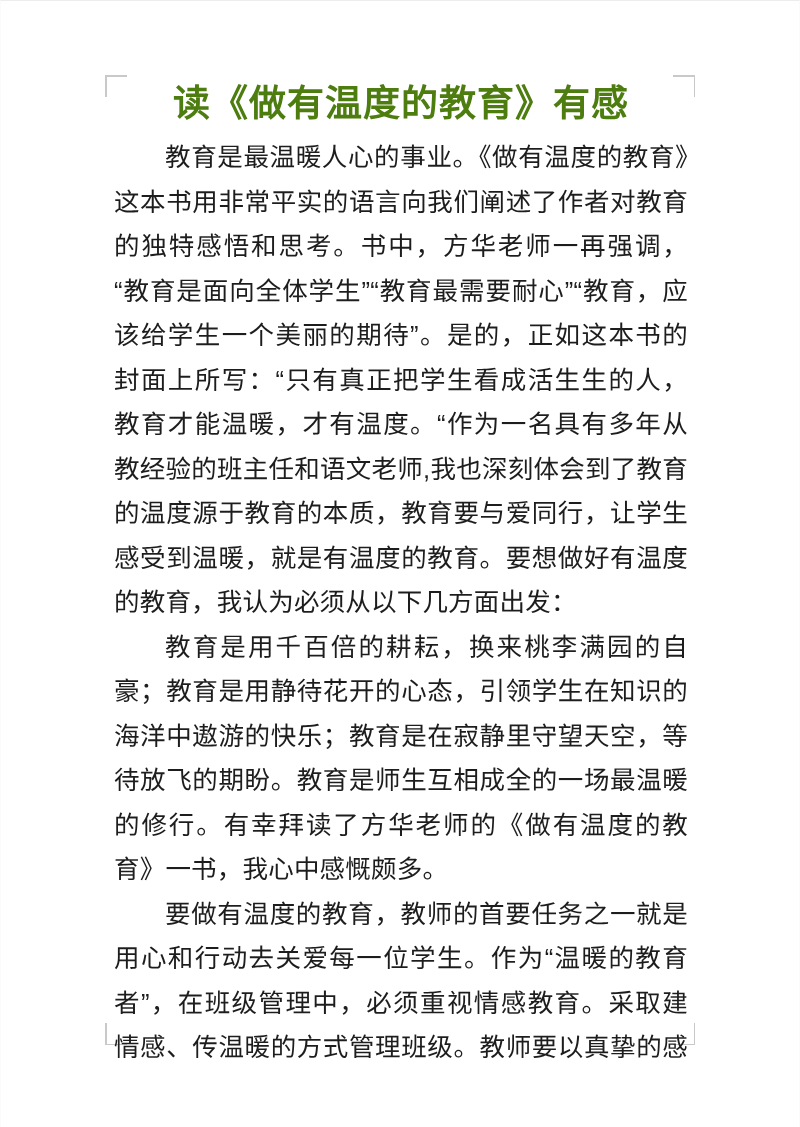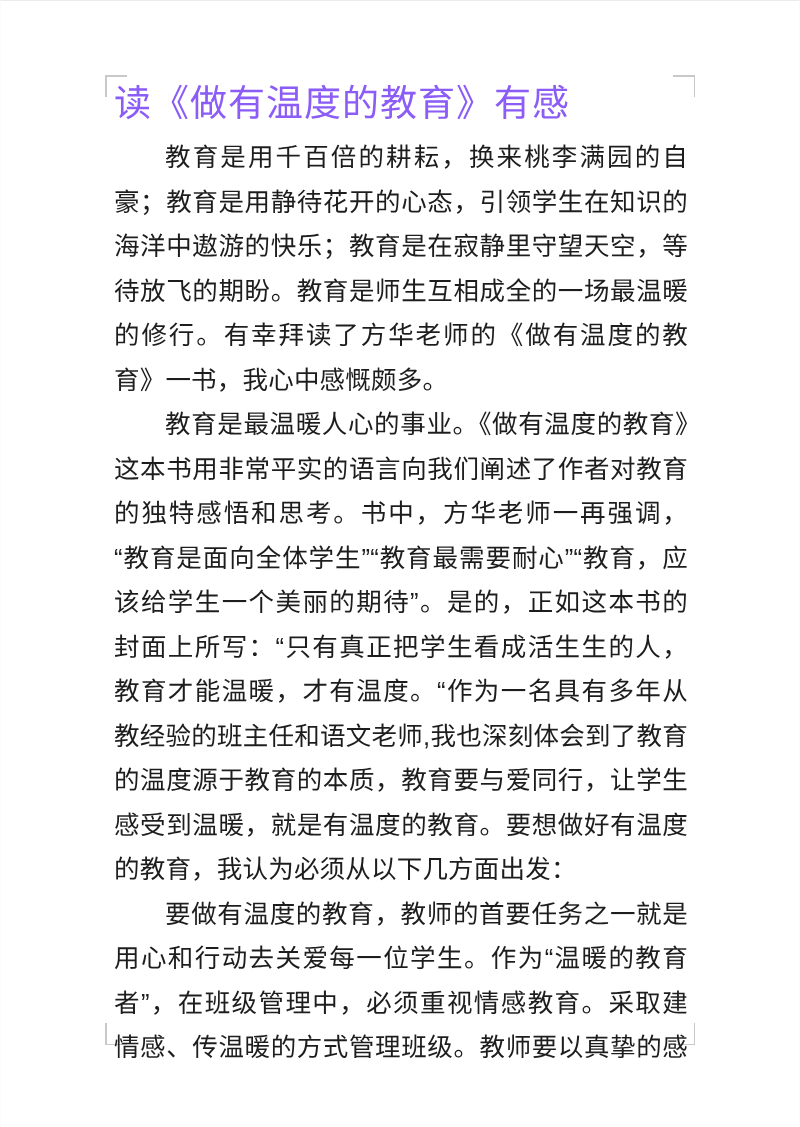--- a/index.html
+++ b/index.html
@@ -65,22 +65,23 @@
   
   .doc-body {
     position: absolute;
     left: 113px;
     top: 78px;
     width: 574px;
   }
 
   .doc-title {
     font-size: 37px;
-    font-weight: 400;
-    color: #8b5cf6;
+    font-weight: 700;
+    color: #4d7c0f;
+    text-align: center;
     letter-spacing: 1px;
     line-height: 50px;
     margin: 0 0 6px 0;
     white-space: nowrap;
     font-family: "Liberation Sans", "DejaVu Sans", sans-serif;
   }
 
   .para {
     font-size: 25.5px;
     line-height: 44.5px;
@@ -123,21 +124,21 @@
   </div>
   <div class="crop-mark cm-br">
     <i class="h"></i>
       <i class="v"></i>
   </div>
 
   <div class="doc-body">
 
     <h1 class="doc-title">读《做有温度的教育》有感</h1>
 
+    <p class="para">教育是最温暖人心的事业。《做有温度的教育》这本书用非常平实的语言向我们阐述了作者对教育的独特感悟和思考。书中，方华老师一再强调，“教育是面向全体学生”“教育最需要耐心”“教育，应该给学生一个美丽的期待”。是的，正如这本书的封面上所写：“只有真正把学生看成活生生的人，教育才能温暖，才有温度。“作为一名具有多年从教经验的班主任和语文老师,我也深刻体会到了教育的温度源于教育的本质，教育要与爱同行，让学生感受到温暖，就是有温度的教育。要想做好有温度的教育，我认为必须从以下几方面出发：</p>
+
     <p class="para">教育是用千百倍的耕耘，换来桃李满园的自豪；教育是用静待花开的心态，引领学生在知识的海洋中遨游的快乐；教育是在寂静里守望天空，等待放飞的期盼。教育是师生互相成全的一场最温暖的修行。有幸拜读了方华老师的《做有温度的教育》一书，我心中感慨颇多。</p>
-
-    <p class="para">教育是最温暖人心的事业。《做有温度的教育》这本书用非常平实的语言向我们阐述了作者对教育的独特感悟和思考。书中，方华老师一再强调，“教育是面向全体学生”“教育最需要耐心”“教育，应该给学生一个美丽的期待”。是的，正如这本书的封面上所写：“只有真正把学生看成活生生的人，教育才能温暖，才有温度。“作为一名具有多年从教经验的班主任和语文老师,我也深刻体会到了教育的温度源于教育的本质，教育要与爱同行，让学生感受到温暖，就是有温度的教育。要想做好有温度的教育，我认为必须从以下几方面出发：</p>
 
 
     <p class="para clipped">要做有温度的教育，教师的首要任务之一就是用心和行动去关爱每一位学生。作为“温暖的教育者”，在班级管理中，必须重视情感教育。采取建情感、传温暖的方式管理班级。教师要以真挚的感情去激发学生的真情，正确运用</p>
 
   </div>
 </div>
 
 </body></html>

